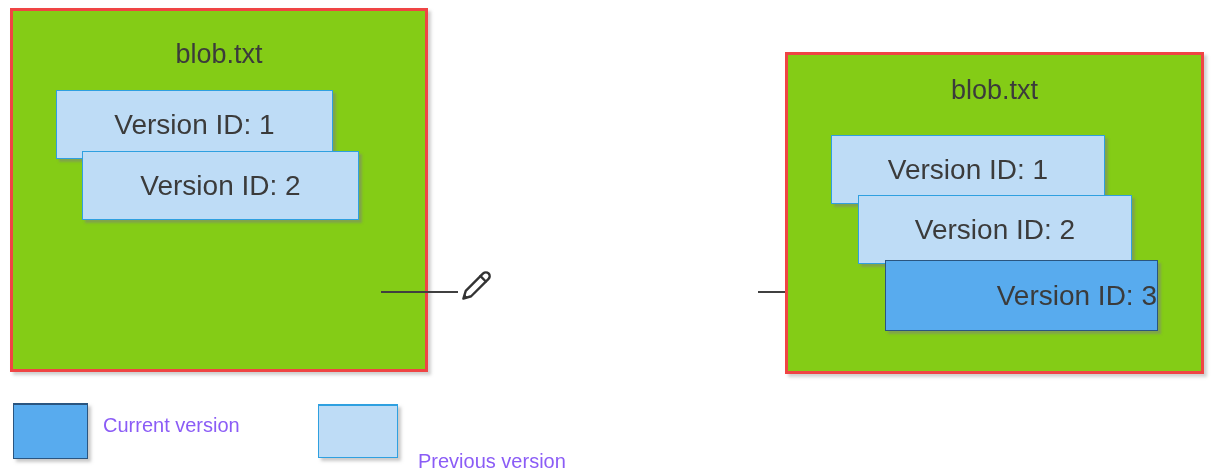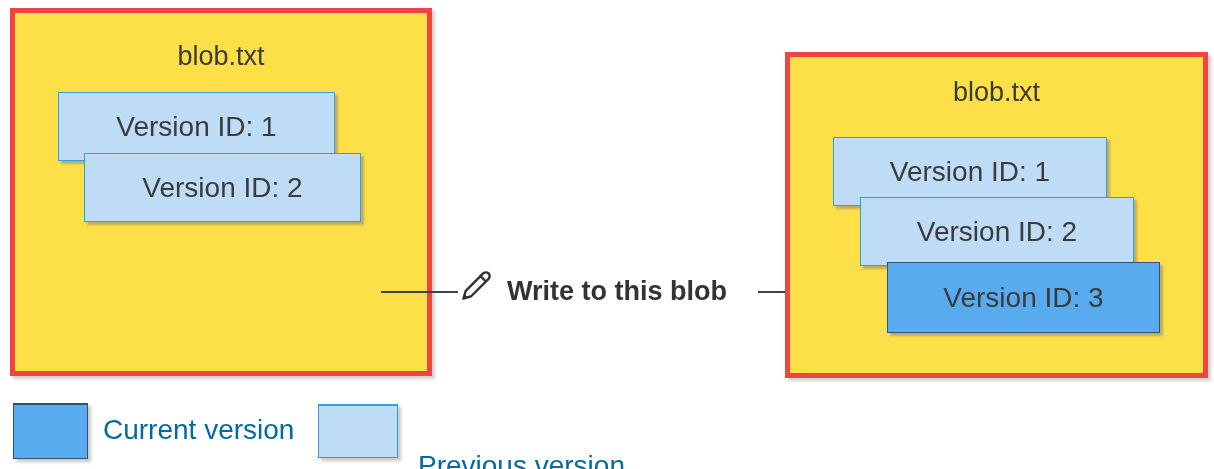--- a/index.html
+++ b/index.html
@@ -2,21 +2,21 @@
 <html><head>
 <meta charset="utf-8">
 <style>
   html, body { margin:0; padding:0; background:#ffffff; }
   body { font-family:"Liberation Sans", sans-serif; }
   .canvas {
     position:relative; width:1214px; height:469px; background:#ffffff;
     overflow:hidden; color:#3b3b3b;
   }
   .group-box {
-    position:absolute; background:#fde047; border:5px solid #ef4444;
+    position:absolute; background:#84cc16; border:3px solid #ef4444;
     box-shadow:3px 3px 3px rgba(150,150,150,.45);
     text-decoration:underline;
   }
   .group-box.left  { left:10px;  top:8px;  width:412px; height:358px; }
   .group-box.right { left:785px; top:52px; width:413px; height:316px; }
   .group-title {
     position:absolute; left:0; width:100%; text-align:center;
     font-size:27px; color:#3b3b3b;
   }
   .group-box.left  .group-title { top:28px; }
@@ -30,21 +30,21 @@
     box-shadow:3px 3px 2px rgba(125,125,125,.5);
   }
   .card.current {
     background:#58abee; border:1px solid #2a5580;
     box-shadow:3px 3px 2px rgba(125,125,125,.5);
   }
   .card.l1 { left:43px; top:79px;  width:275px; height:67px; }
   .card.l2 { left:69px; top:140px; width:275px; height:67px; }
   .card.r1 { left:43px; top:80px;  width:272px; height:67px; }
   .card.r2 { left:70px; top:140px; width:272px; height:67px; }
-  .card.r3 { left:97px; top:205px; width:271px; height:69px; }
+  .card.r3 { left:97px; top:205px; width:271px; height:69px;justify-content:flex-end; }
   .dashed-box {
     position:absolute; left:42px; top:249px; width:326px; height:68px;
     background:#ffffff; border:2px dashed #1f74bc;
     display:flex; align-items:center; justify-content:center;
     font-style:italic; font-size:27px; color:#3b3b3b;
   }
   .hline { position:absolute; height:2px; background:#404040; }
   .hline.line1 { left:381px; top:291px; width:77px; }
   .hline.line2 { left:758px; top:291px; width:108px; }
   .arrowhead {
@@ -59,21 +59,21 @@
   }
   .legend-swatch { position:absolute; box-shadow:3px 3px 3px rgba(150,150,150,.5); }
   .legend-swatch.current {
     left:13px; top:403px; width:73px; height:53px;
     background:#58abee; border:1px solid #2a5580; border-top-width:2px;
   }
   .legend-swatch.prev {
     left:318px; top:404px; width:78px; height:51px;
     background:#bedcf6; border:1px solid #2fa0e0; border-top-width:2px;
   }
-  .legend-label { position:absolute; font-size:28px; color:#0369a1; white-space:nowrap; }
+  .legend-label { position:absolute; font-size:20px; color:#8b5cf6; white-space:nowrap; }
   .legend-label.current { left:103px; top:414px; }
   .legend-label.prev    { left:418px; top:414px;margin-top:36px; }
 </style>
 </head>
 <body>
 
 <div class="canvas">
 
   <section class="group-box left">
     <div class="group-title">blob.txt</div>
@@ -89,21 +89,20 @@
 
   <span class="pencil">
     <svg width="38" height="38" viewBox="0 0 24 24">
       <g fill="none" stroke="#333333" stroke-width="1.5" stroke-linejoin="round" stroke-linecap="round">
         <path d="M4.9 15.7 L15.9 4.7 c0.95 -0.95 2.45 -0.95 3.4 0 c0.95 0.95 0.95 2.45 0 3.4 L8.3 19.1 L3.4 20.6 Z"></path>
         <line x1="14.2" y1="6.4" x2="17.6" y2="9.8"></line>
       </g>
       <path d="M3.4 20.6 L4.15 18.1 L5.9 19.85 Z" fill="#333333" stroke="#333333" stroke-width="0.6"></path>
     </svg>
   </span>
-  <span class="action-label">Write to this blob</span>
 
   <div class="hline line2"></div>
   <div class="arrowhead"></div>
 
   <section class="group-box right">
     <div class="group-title">blob.txt</div>
     <div class="card prev r1">
       <span>Version ID: 1</span>
     </div>
     <div class="card prev r2">

